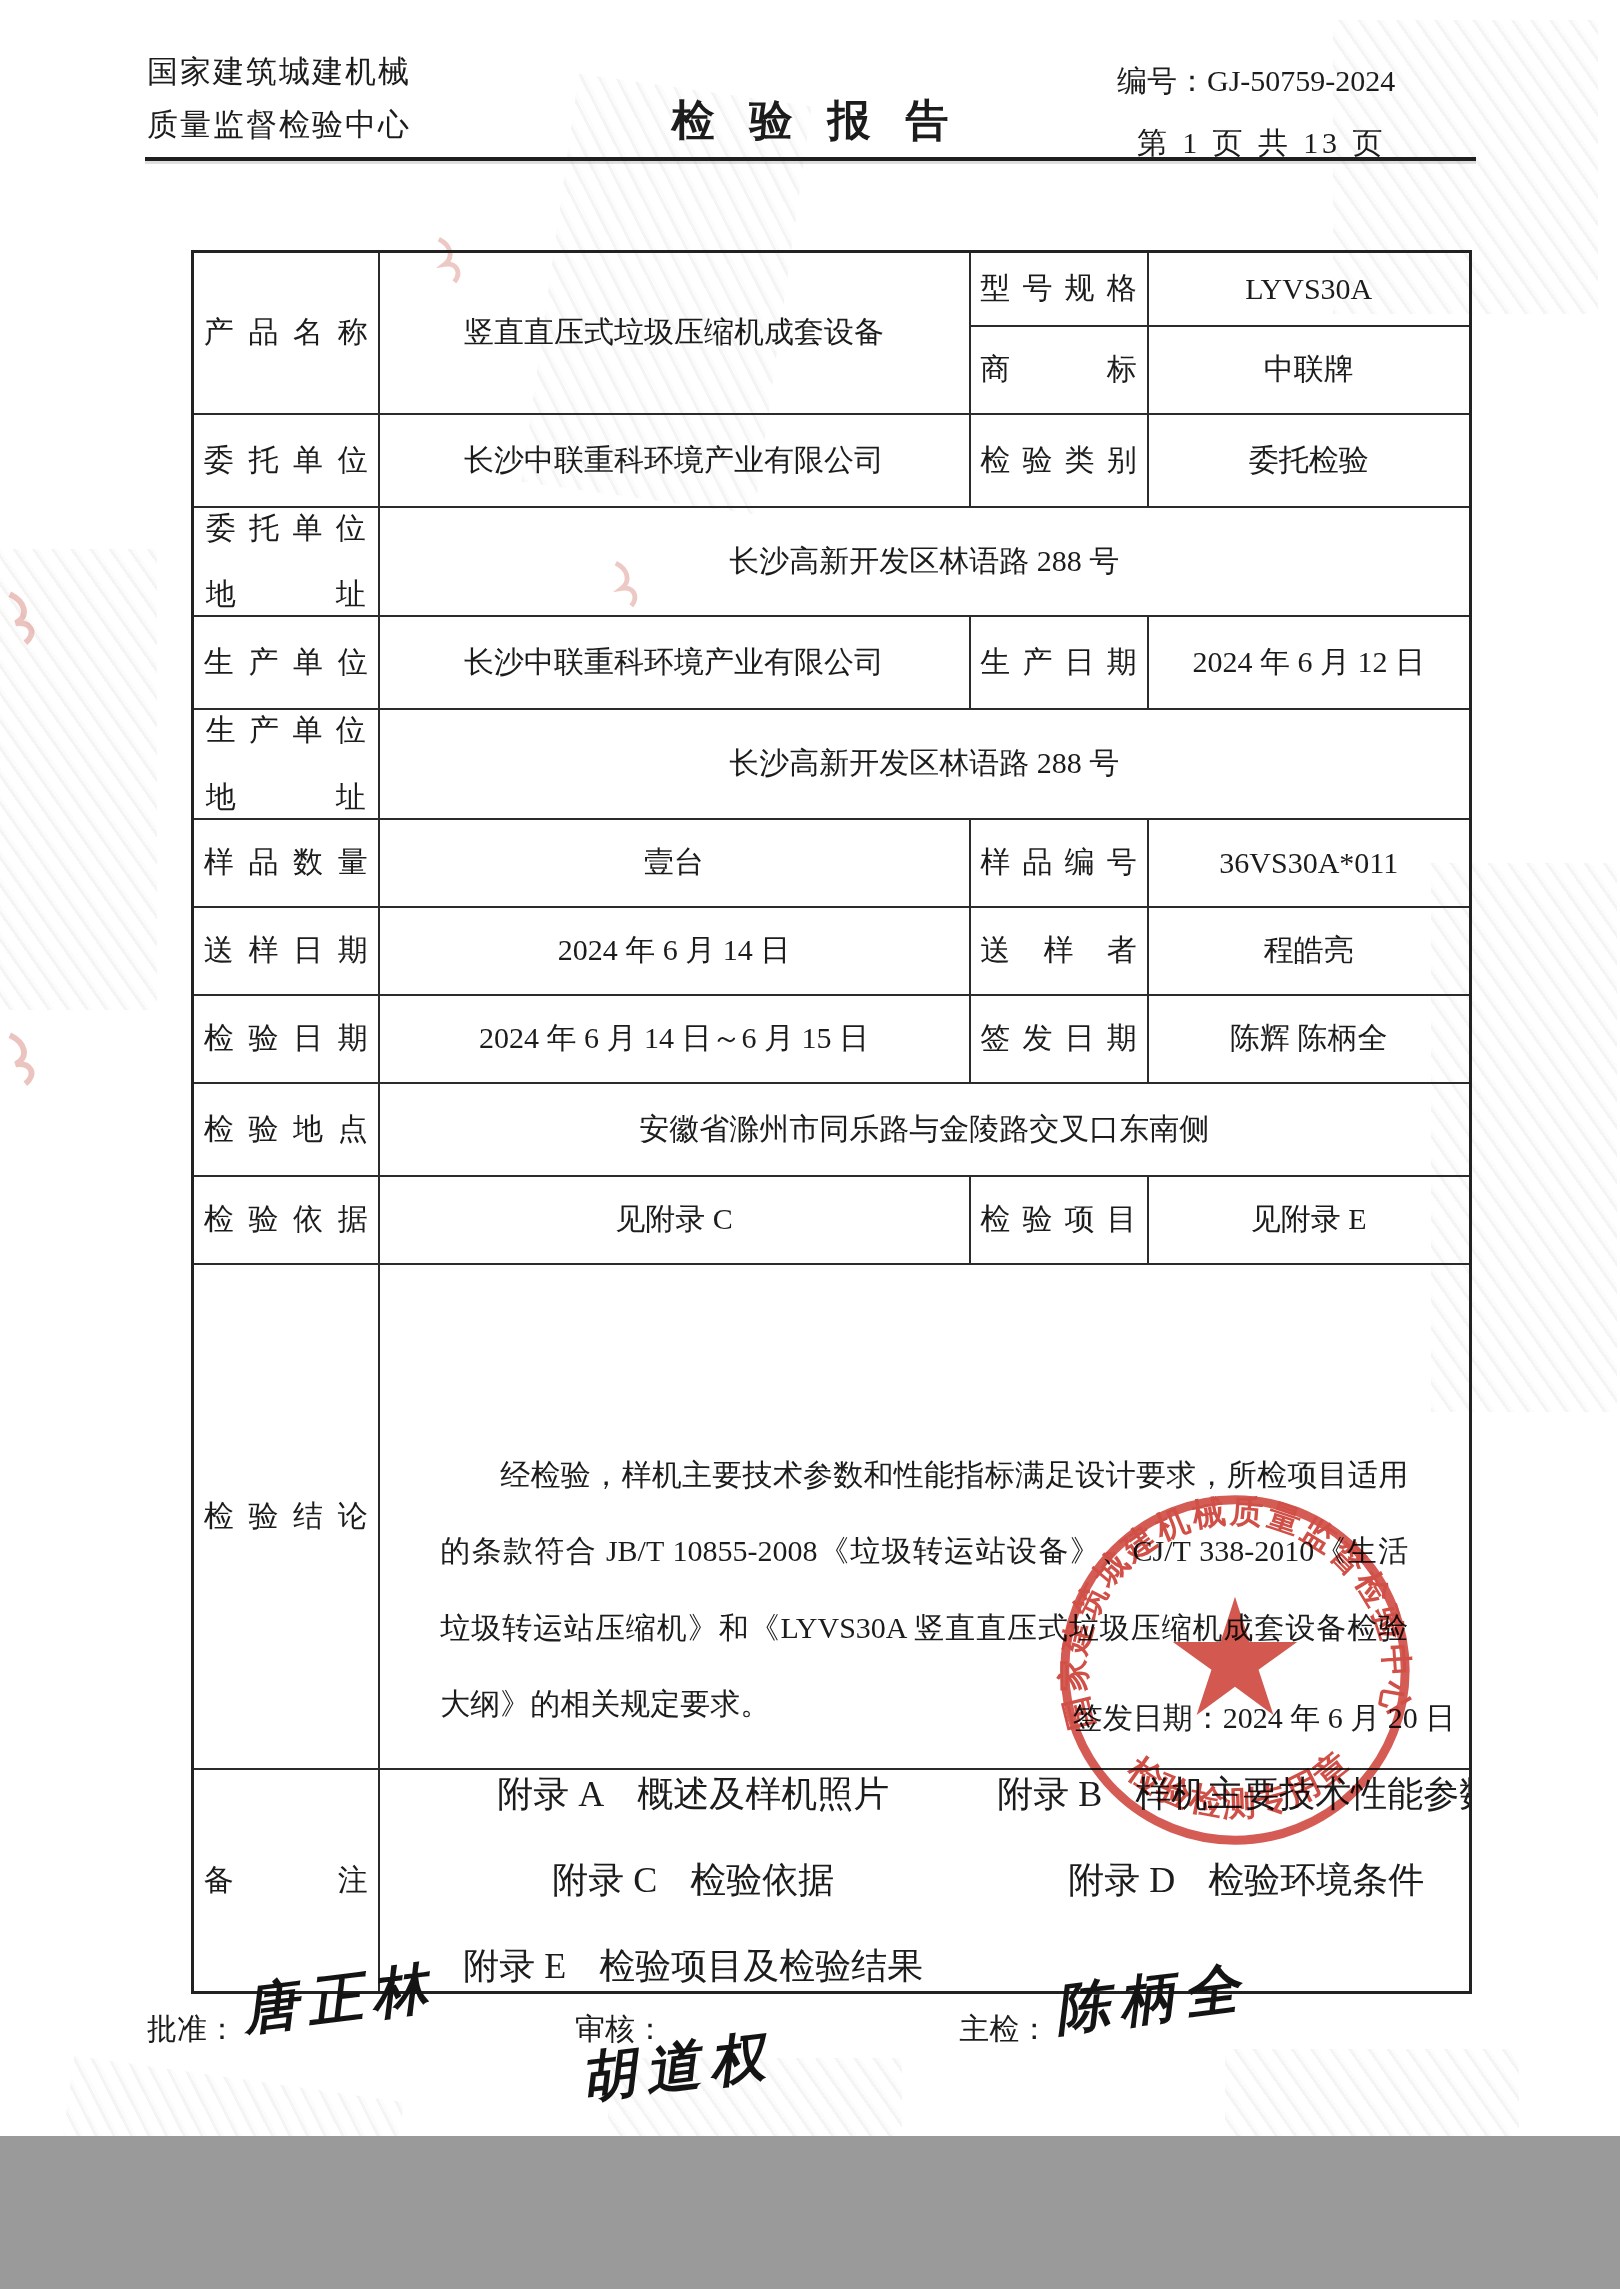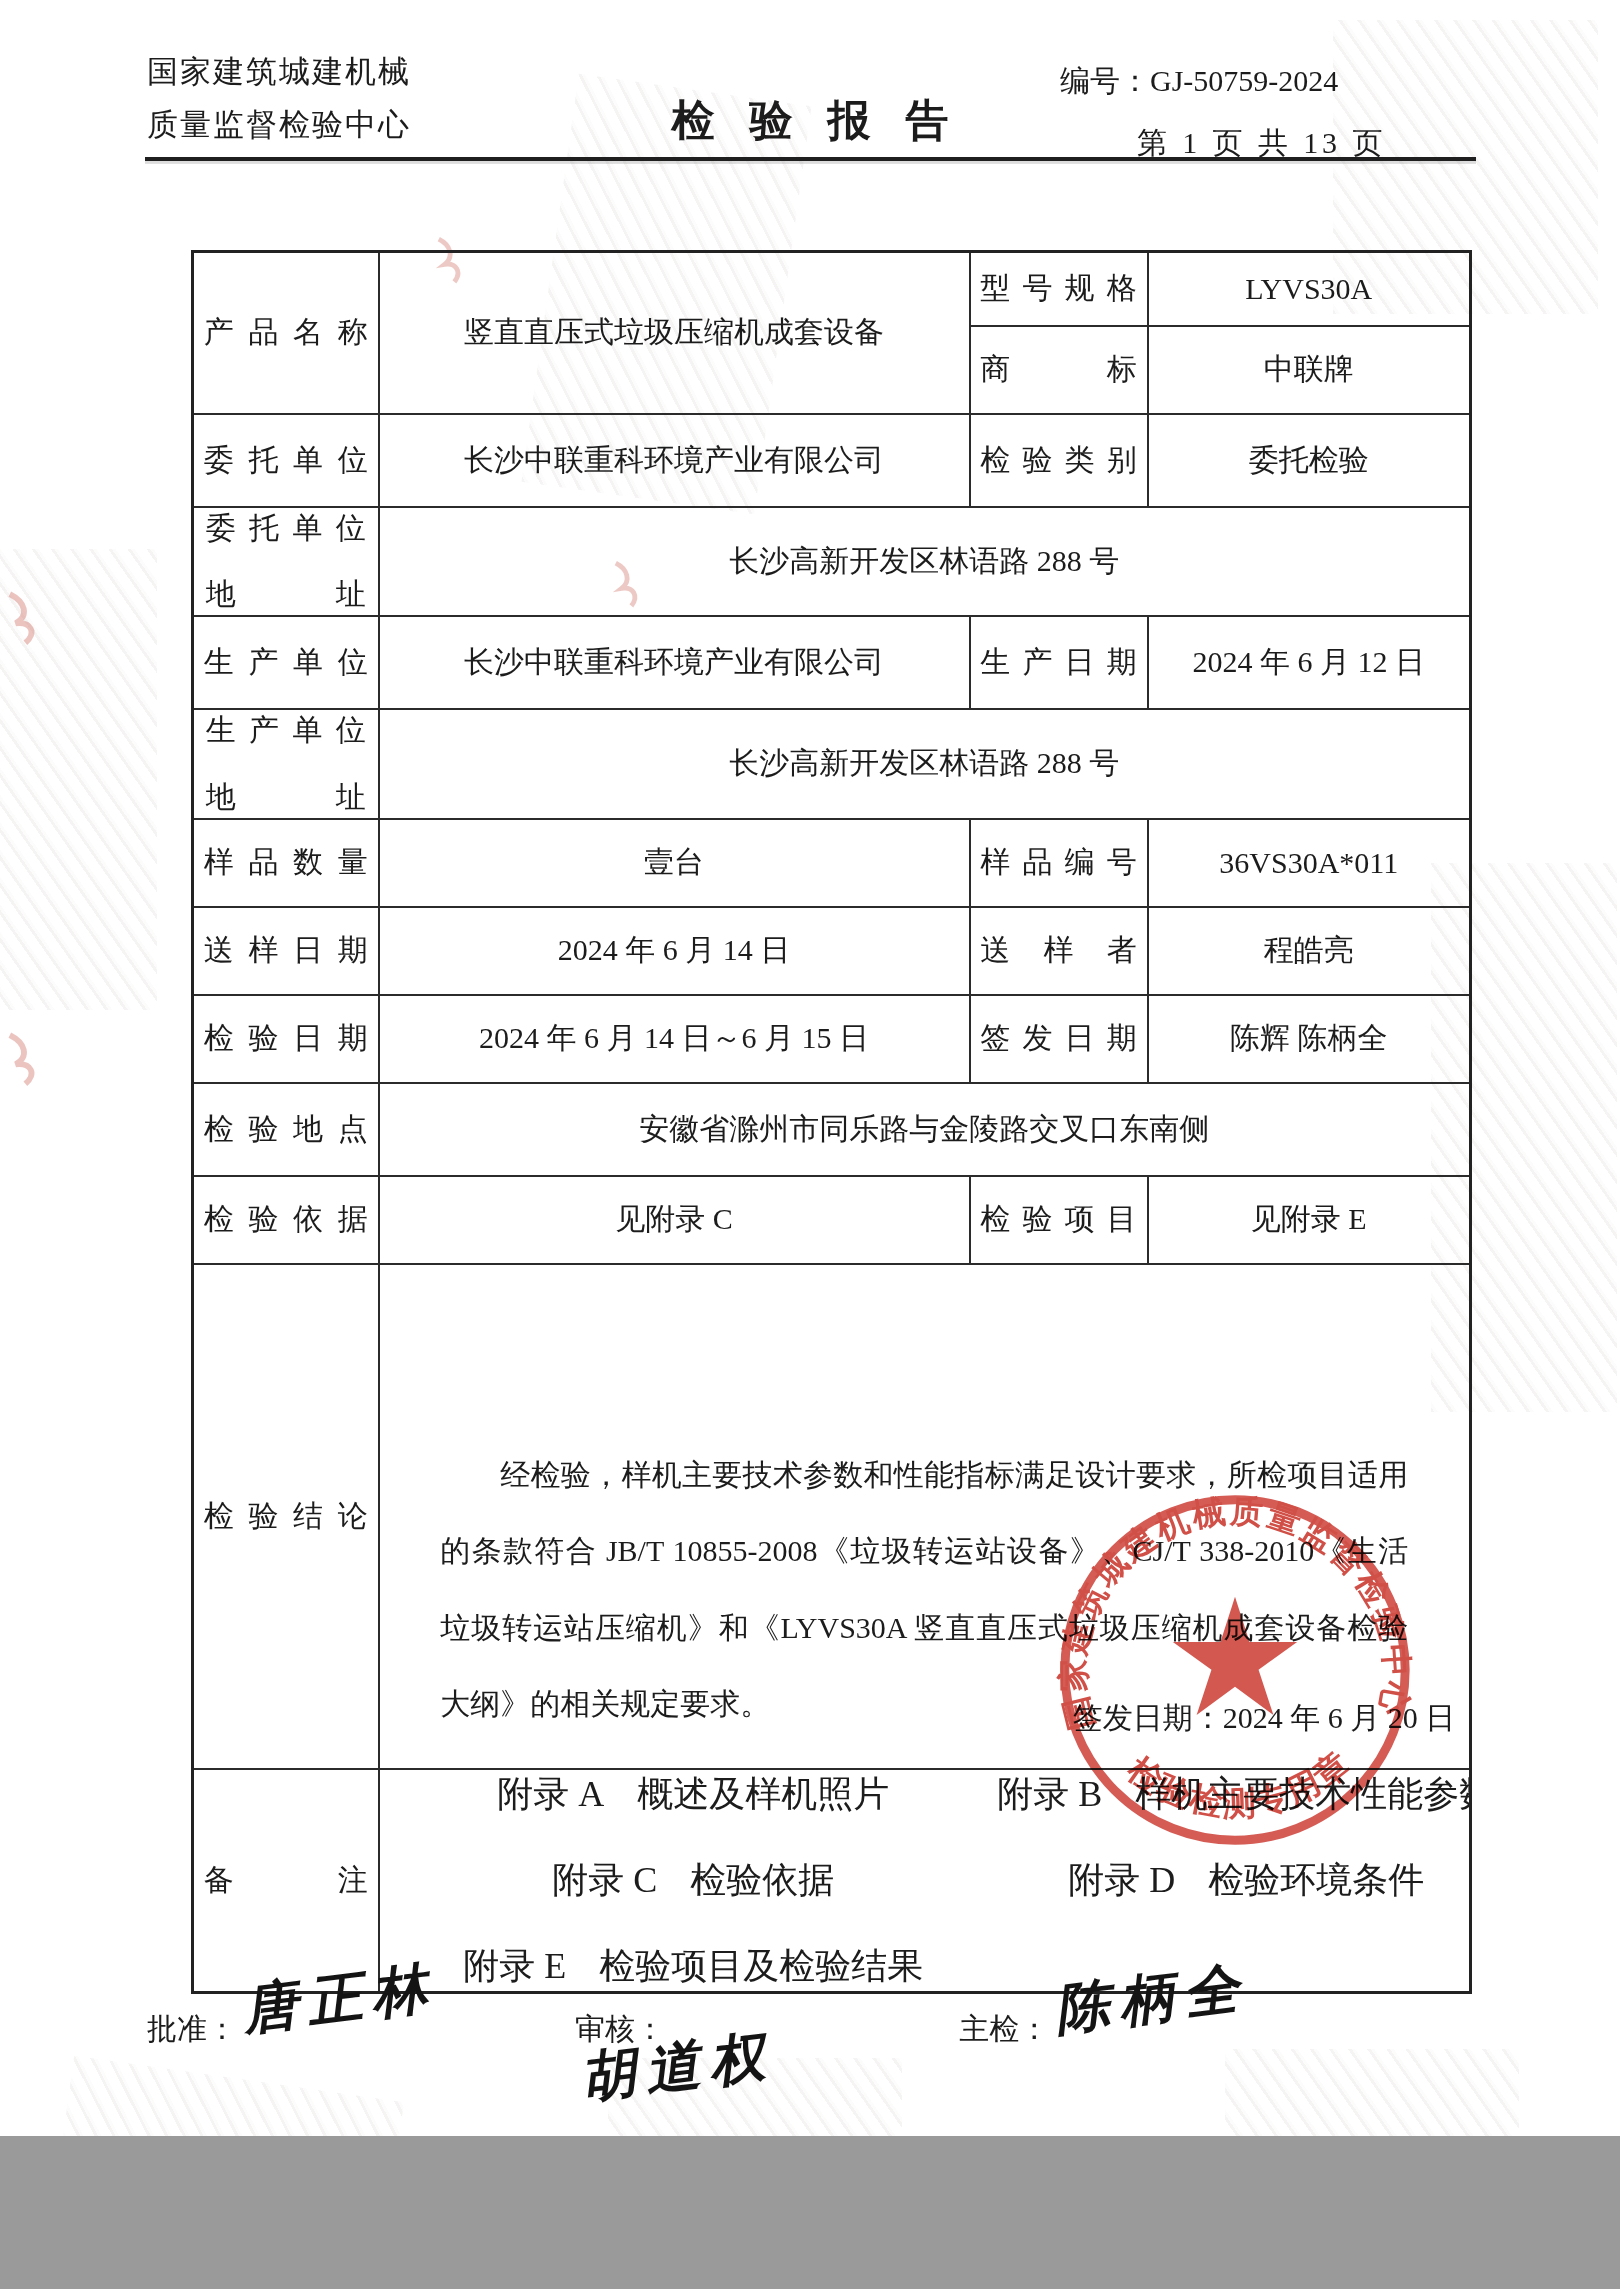--- a/index.html
+++ b/index.html
@@ -15,21 +15,21 @@
   }
   
   .org{position:absolute;left:147px;font-size:31px;letter-spacing:2px;}
   .org1{top:51px;}
   .org2{top:104px;}
   .doc-title{
     position:absolute;top:92px;left:0;width:100%;
     text-align:center;font-size:43px;font-weight:bold;
     letter-spacing:35px;text-indent:35px;
   }
-  .report-no{position:absolute;top:61px;left:1060px;font-size:30px;}
+  .report-no{position:absolute;top:61px;left:1117px;font-size:30px;}
   .page-info{position:absolute;top:123px;left:1137px;font-size:30px;letter-spacing:3.9px;}
   .header-rule{
     position:absolute;top:157px;left:145px;width:1331px;height:3.9px;
     background:#1f1f1f;box-shadow:0 2.9px 0 rgba(120,120,120,.25);
   }
   
   table.report{
     position:absolute;left:191px;top:250px;
     width:1279px;border-collapse:collapse;table-layout:fixed;
     font-size:30px;

